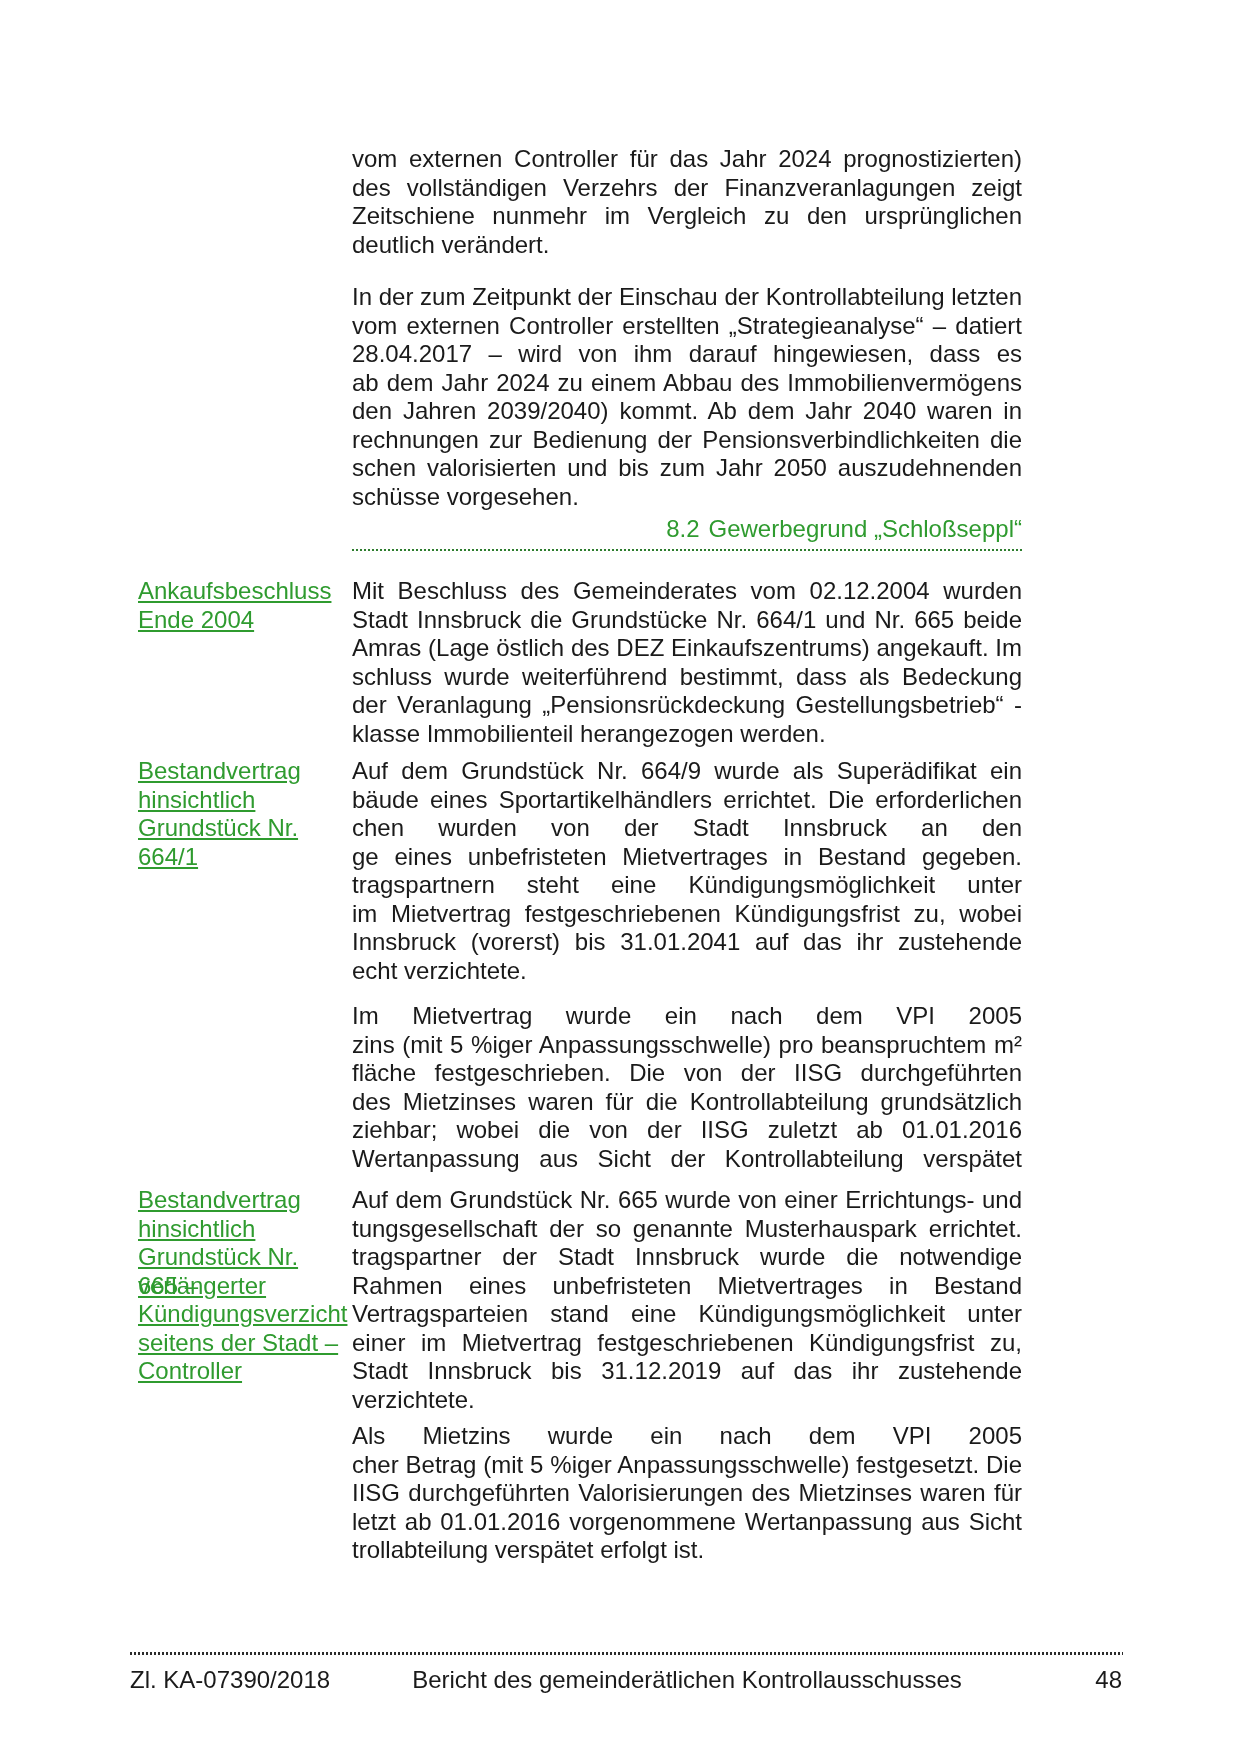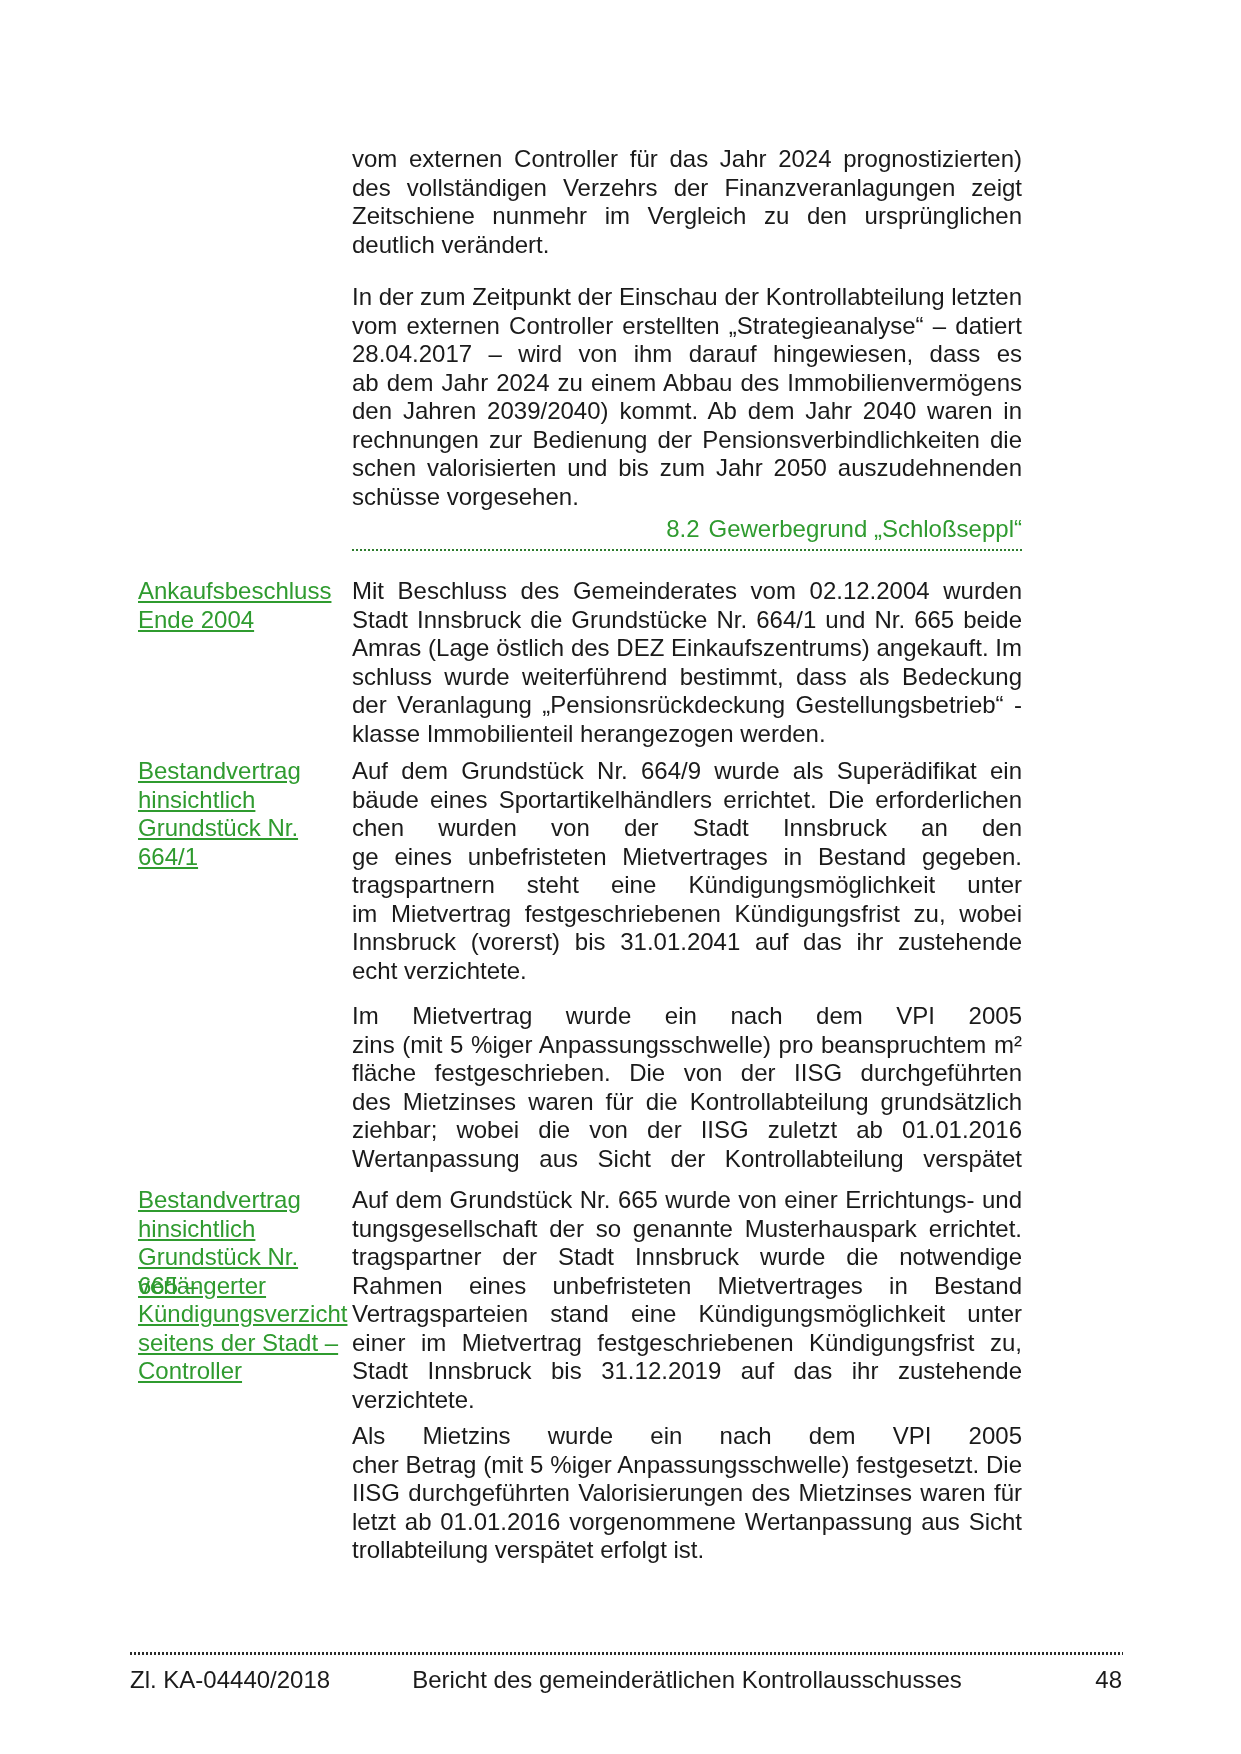--- a/index.html
+++ b/index.html
@@ -141,17 +141,17 @@
 
   <div class="abs bodycol para p7">
       <div class="ln">Als Mietzins wurde ein nach dem VPI 2005 wertanzupassender monatli-</div>
       <div class="ln">cher Betrag (mit 5 %iger Anpassungsschwelle) festgesetzt. Die von der</div>
       <div class="ln">IISG durchgeführten Valorisierungen des Mietzinses waren für die Kon-</div>
       <div class="ln">letzt ab 01.01.2016 vorgenommene Wertanpassung aus Sicht der Kon-</div>
       <div class="ln last">trollabteilung verspätet erfolgt ist.</div>
     </div>
 
   <div class="abs dotrule-footer rule-footer"></div>
-  <div class="abs footer-ref">Zl. KA-04440/2018</div>
+  <div class="abs footer-ref">Zl. KA-07390/2018</div>
   <div class="abs footer-title">Bericht des gemeinderätlichen Kontrollausschusses</div>
   <div class="abs footer-page">48</div>
 
 </div>
 
 </body></html>

